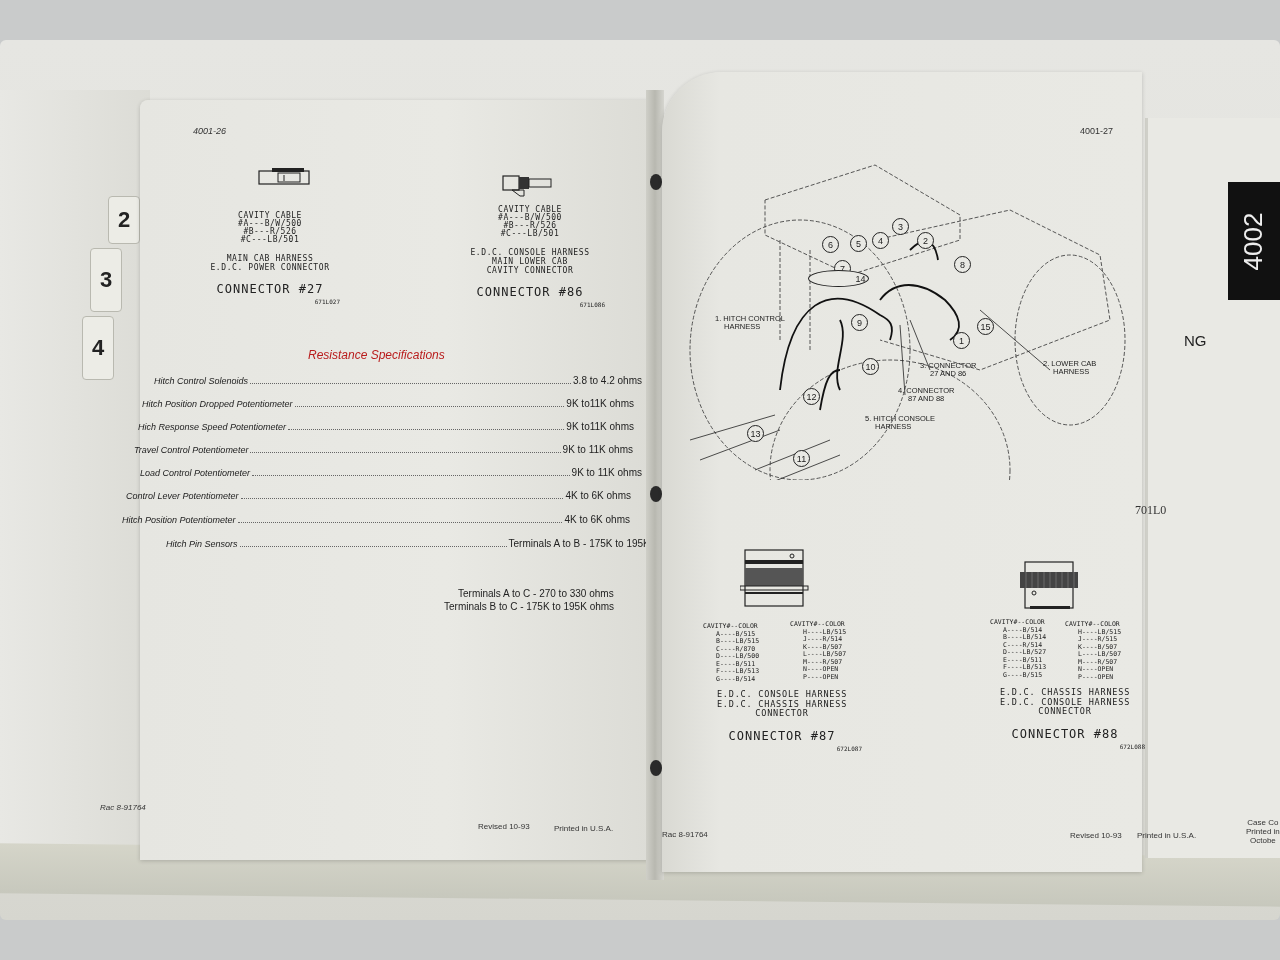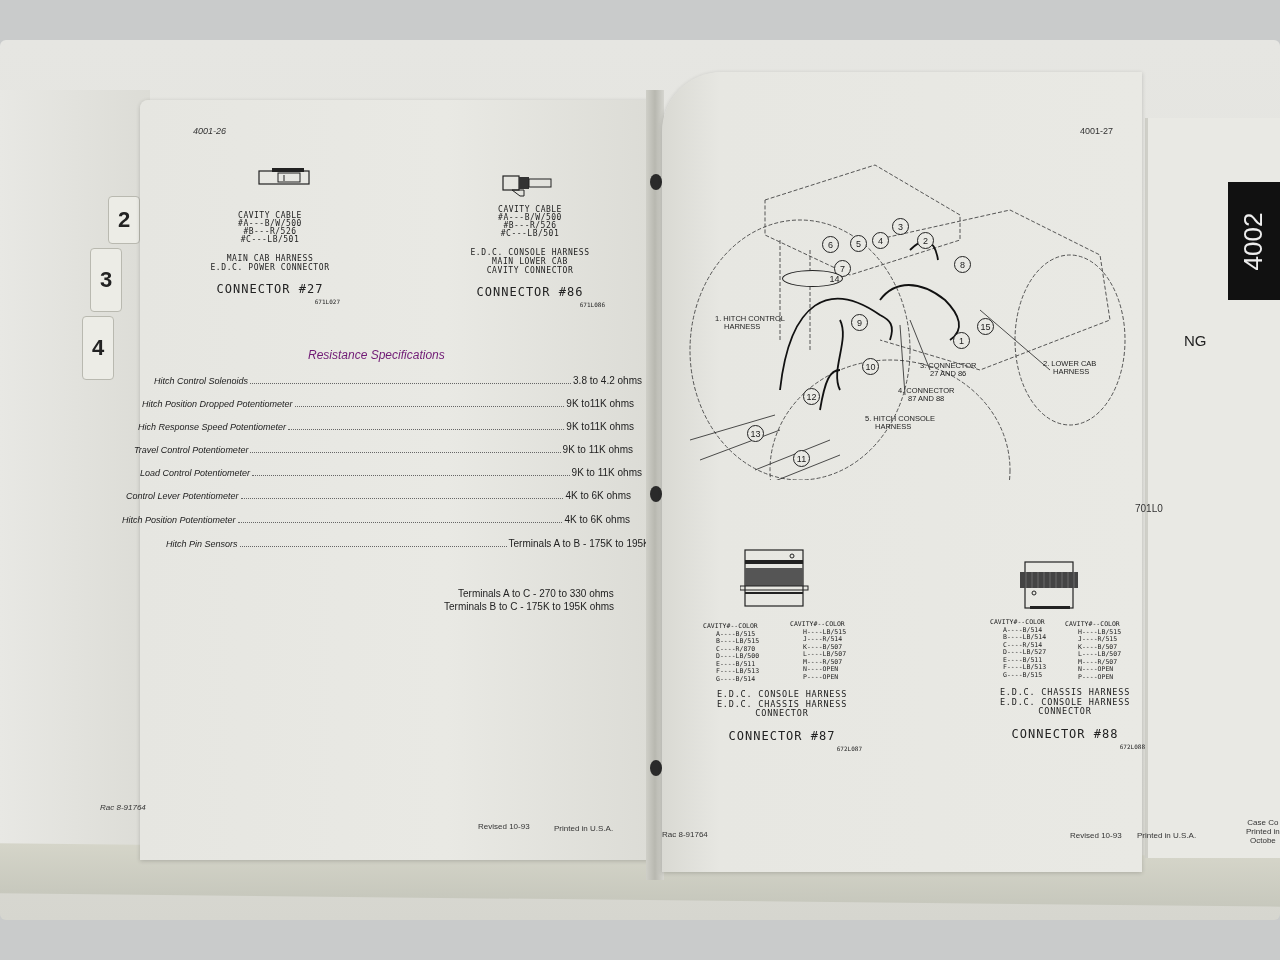--- a/index.html
+++ b/index.html
@@ -48,29 +48,29 @@
     position:absolute; width:12px; height:16px; border-radius:50%;
     background:#2a2a2a; left:650px;
   }
   .tab {
     position:absolute; width:30px; height:62px; background:#ecece6;
     border:1px solid #b9b9b0; border-radius:4px;
     font-weight:bold; font-size:22px; color:#222;
     display:flex; align-items:center; justify-content:center;
   }
   .pg-num { position:absolute; font-size:9px; font-style:italic; color:#333; }
-  .small-code { position:absolute; font-size:10px; color:#333; font-family:Liberation Sans, sans-serif; }
+  .small-code { position:absolute; font-size:12px; color:#333; font-family:Liberation Serif, serif; }
   .mono { font-family:"DejaVu Sans Mono", monospace; }
   .conn-block { position:absolute; text-align:center; color:#222; }
   .conn-block .cav { font-size:8px; line-height:8px; letter-spacing:0.5px; }
   .conn-block .desc { font-size:8px; line-height:9px; margin-top:10px; letter-spacing:0.6px; }
   .conn-block .title { font-size:12px; letter-spacing:1px; margin-top:10px; }
   .conn-block .code { font-size:6px; text-align:right; margin-top:2px; }
   .spec-title {
-    position:absolute; left:308px; top:348px; font-size:12px; font-style:italic; color:#701a75;
+    position:absolute; left:308px; top:348px; font-size:12px; font-style:italic; color:#b91c1c;
   }
   .spec-row {
     position:absolute; display:flex; align-items:flex-end; font-size:9px; color:#222;
   }
   .spec-row .label { font-style:italic; white-space:nowrap; }
   .spec-row .dots { flex:1; border-bottom:1px dotted #666; margin:0 2px 2px 2px; }
   .spec-row .val { white-space:nowrap; font-size:10px; }
   .extra-val { position:absolute; font-size:10px; color:#222; white-space:nowrap;margin-top:36px; }
   .footer-text { position:absolute; font-size:8px; color:#333; white-space:nowrap; }
   .black-tab {
@@ -236,21 +236,21 @@
   </g>
 </svg>
 
 <div class="num-circle" style="left:892px;top:218px;">3</div>
 <div class="num-circle" style="left:917px;top:232px;">2</div>
 <div class="num-circle" style="left:872px;top:232px;">4</div>
 <div class="num-circle" style="left:850px;top:235px;">5</div>
 <div class="num-circle" style="left:822px;top:236px;">6</div>
 <div class="num-circle" style="left:834px;top:260px;">7</div>
 <div class="num-circle" style="left:954px;top:256px;">8</div>
-<div class="num-circle" style="left:782px;top:270px;padding-left:44px;">14</div>
+<div class="num-circle" style="left:808px;top:270px;padding-left:44px;">14</div>
 <div class="num-circle" style="left:851px;top:314px;">9</div>
 <div class="num-circle" style="left:977px;top:318px;">15</div>
 <div class="num-circle" style="left:953px;top:332px;">1</div>
 <div class="num-circle" style="left:862px;top:358px;">10</div>
 <div class="num-circle" style="left:803px;top:388px;">12</div>
 <div class="num-circle" style="left:747px;top:425px;">13</div>
 <div class="num-circle" style="left:793px;top:450px;">11</div>
 
 <div class="callout" style="left:715px;top:315px;">
   <div>1. HITCH CONTROL</div>

